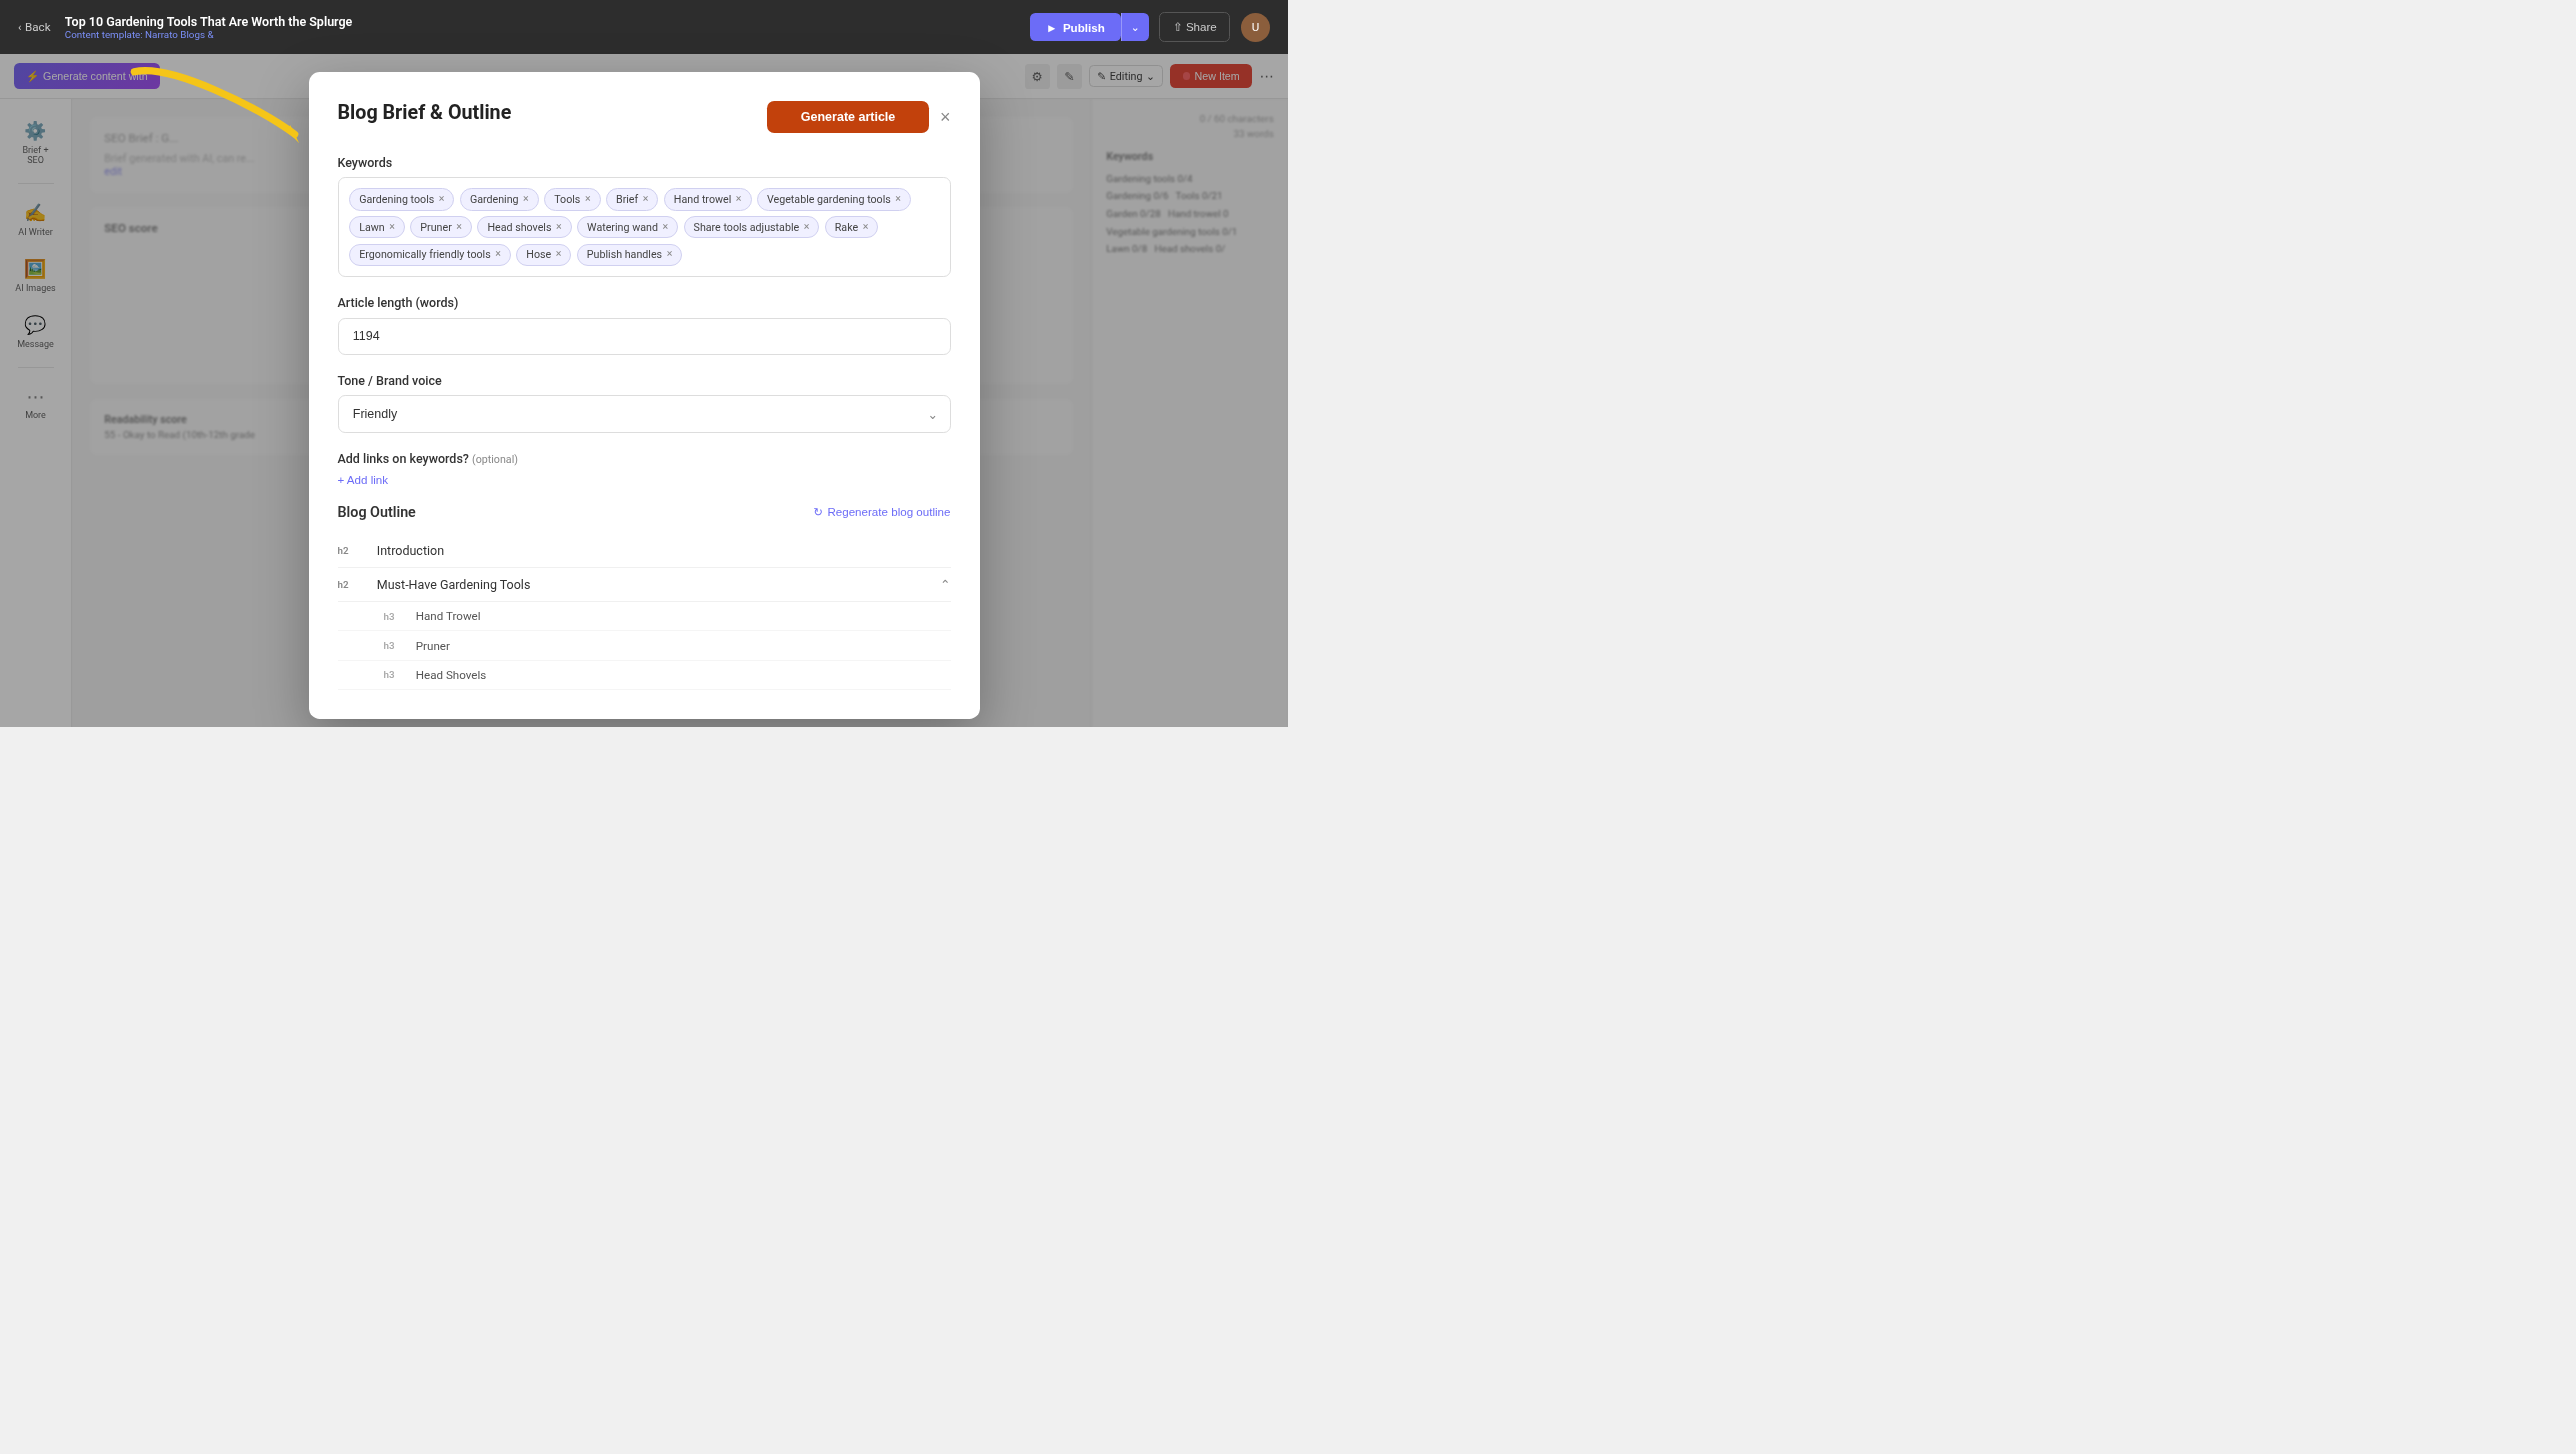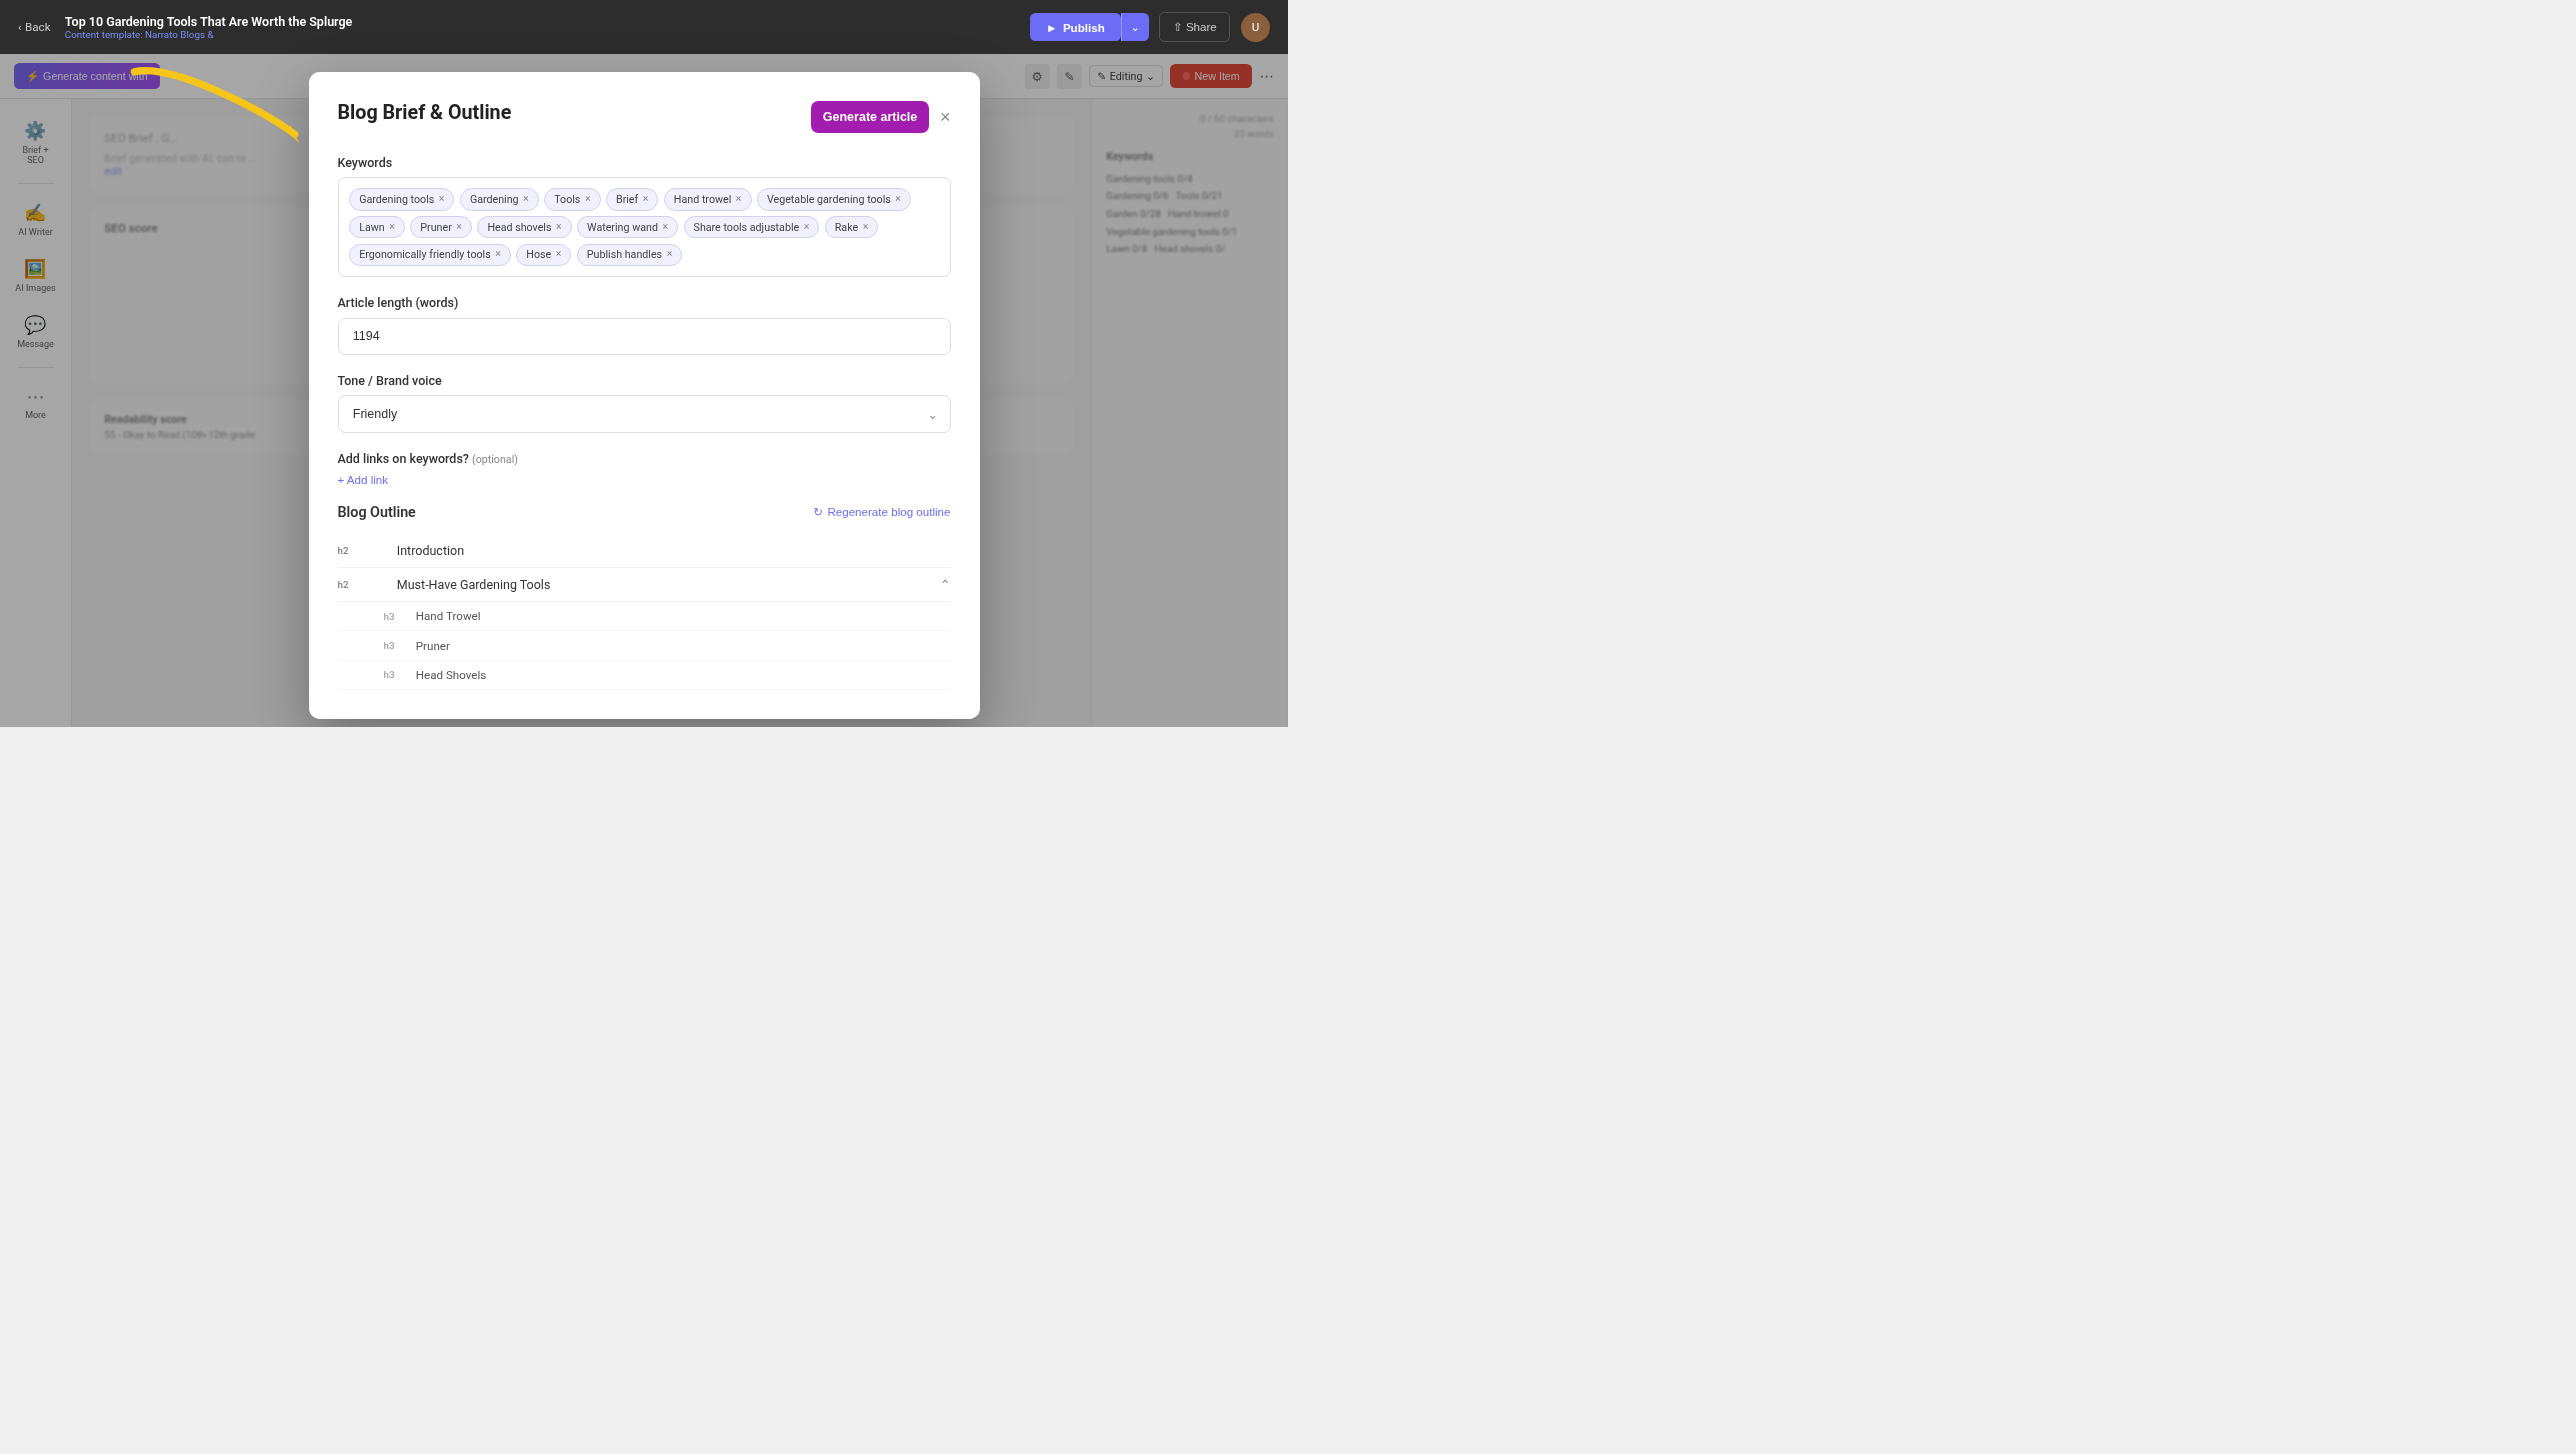--- a/index.html
+++ b/index.html
@@ -265,25 +265,25 @@
       font-size: 19.7px;
       font-weight: 700;
       color: #222;
     }
     .modal-header-actions {
       display: flex;
       align-items: center;
       gap: 10.7px;
     }
     .generate-article-btn {
-      background: #a21caf;
+      background: #c2410c;
       color: #fff;
       border: none;
       border-radius: 7.2px;
-      padding: 9px 12px;
+      padding: 9px 34px;
       font-size: 12.5px;
       font-weight: 600;
       cursor: pointer;
     }
     .close-btn {
       background: none;
       border: none;
       font-size: 18px;
       color: #888;
       cursor: pointer;
@@ -399,21 +399,20 @@
       cursor: pointer;
       display: flex;
       align-items: center;
       gap: 4.5px;
     }
     .outline-item {
       display: flex;
       align-items: center;
       padding: 9px 0;
       border-bottom: 0.9px solid #f0f0f0;
-      gap: 20px;
     }
     .outline-item-expand {
       justify-content: space-between;
     }
     .outline-heading-badge {
       font-size: 9.8px;
       font-weight: 600;
       color: #888;
       min-width: 25px;
       margin-right: 14.3px;

